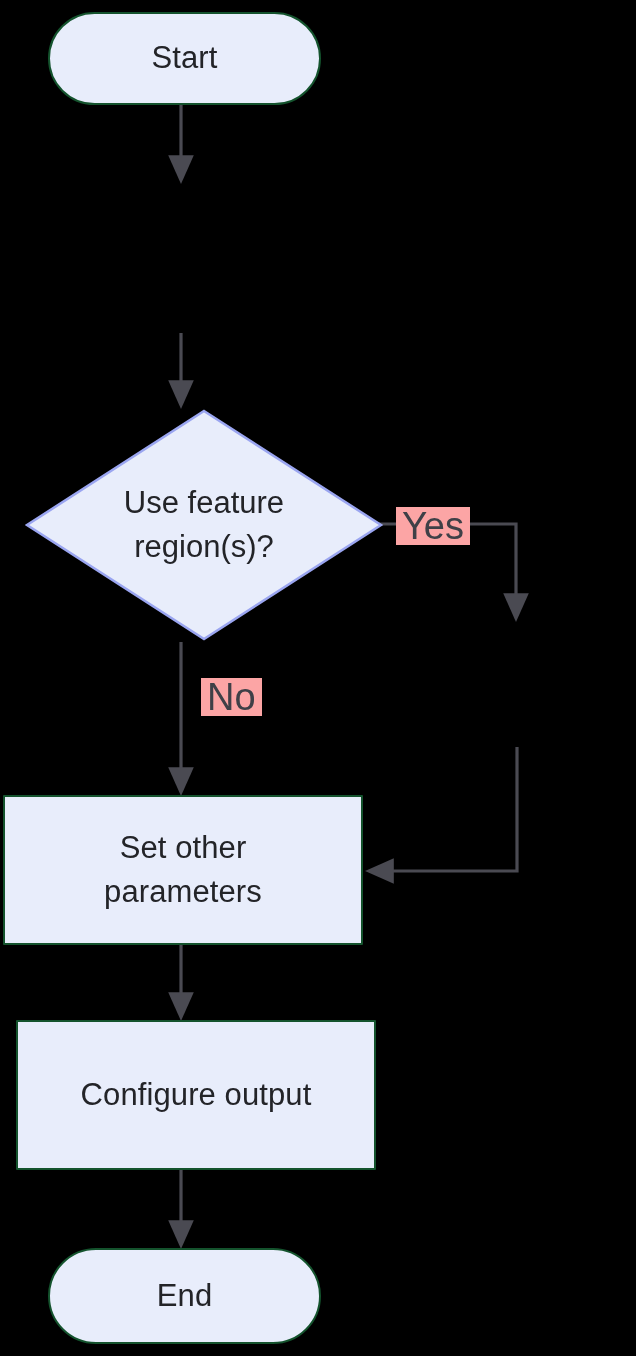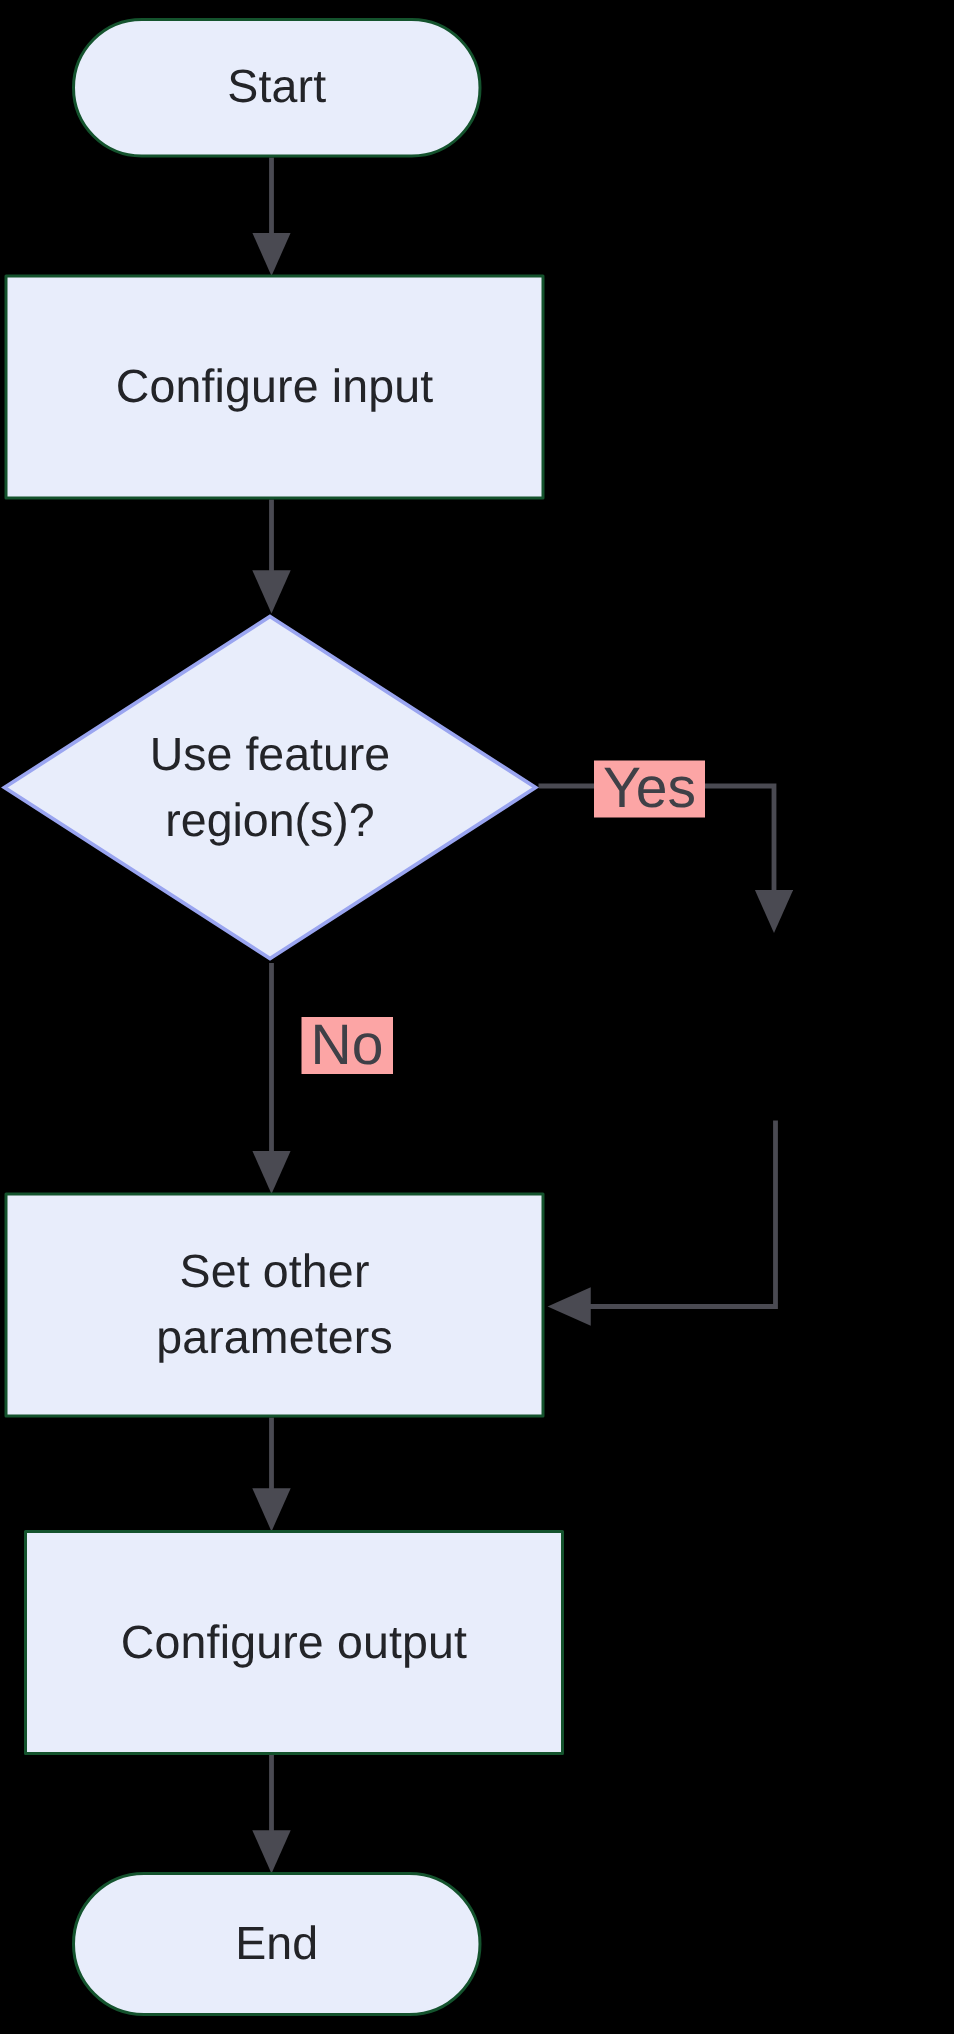--- a/index.html
+++ b/index.html
@@ -41,20 +41,21 @@
   }
   .node.terminator {
     border-radius: 48px;
   }
   .node.process {
     border-radius: 1px;
   }
   .diamond-wrap {
     position: absolute;
     z-index: 2;
+    margin-left: 24px;
   }
   .diamond-wrap svg {
     position: absolute;
     left: 0;
     top: 0;
   }
   .diamond-label {
     position: absolute;
     left: 0;
     top: 0;
@@ -104,23 +105,20 @@
 
     <path d="M181,945 L181,1012" stroke="#4a4a52" stroke-width="3.2" fill="none" marker-end="url(#arrow)"></path>
 
     <path d="M181,1170 L181,1240" stroke="#4a4a52" stroke-width="3.2" fill="none" marker-end="url(#arrow)"></path>
   </svg>
 
   <div class="node terminator" style="left:48px; top:12px; width:273px; height:93px;">
     <span>Start</span>
   </div>
 
-  <div class="node process" style="left:3px; top:183px; width:360px; height:150px;">
-    <span>Configure input</span>
-  </div>
 
   <div class="diamond-wrap" style="left:0px; top:408px; width:360px; height:234px;">
     <svg width="360" height="234" viewBox="0 0 360 234">
       <polygon points="180,3 357,117 180,231 3,117" fill="#e8edfb" stroke="#9aa5f0" stroke-width="2.5"></polygon>
     </svg>
     <div class="diamond-label">Use feature
 region(s)?</div>
   </div>
 
   <div class="edge-label" style="left:396px; top:507px;">Yes</div>

